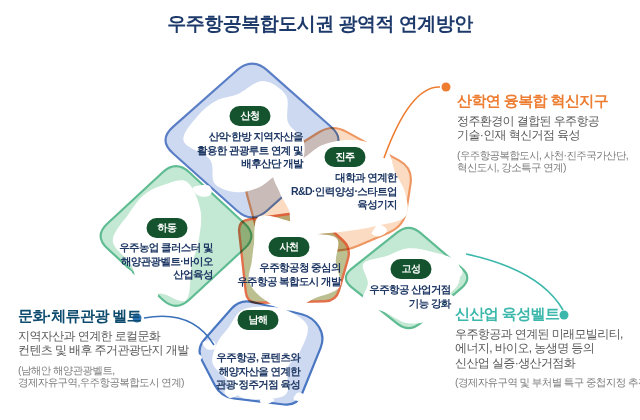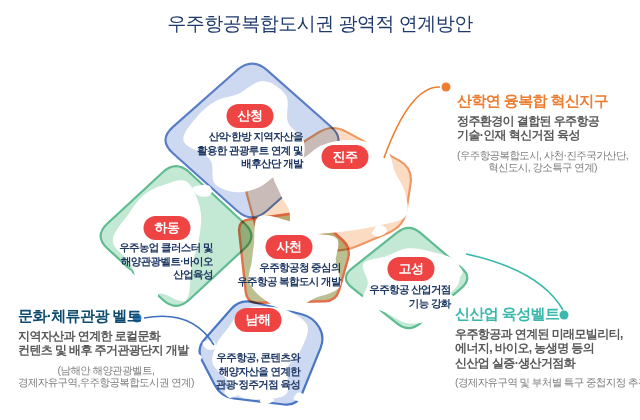--- a/index.html
+++ b/index.html
@@ -4,36 +4,36 @@
 <style>
   html,body{margin:0;padding:0;background:#fff;}
   .stage{
     position:relative;width:640px;height:420px;background:#fff;overflow:hidden;
     font-family:"Liberation Sans","DejaVu Sans",sans-serif;
   }
   .stage svg{position:absolute;left:0;top:0;isolation:isolate;}
   .zone{mix-blend-mode:multiply;}
   .page-title{
     position:absolute;left:0;top:11px;width:100%;text-align:center;
-    font-size:19px;font-weight:400;color:#1e3a6b;letter-spacing:-0.5px;
+    font-size:19px;font-weight:700;color:#1e3a6b;letter-spacing:-0.5px;
   }
   .pill{
     position:absolute;transform:translate(-50%,-50%);
-    background:#ef4444;color:#fff;font-size:13px;font-weight:700;
+    background:#14532d;color:#fff;font-size:10px;font-weight:700;
     padding:3px 11px;border-radius:999px;white-space:nowrap;letter-spacing:-0.5px;
   }
   .region-desc{
     position:absolute;transform:translateX(-50%);
     font-size:10.5px;font-weight:700;color:#1f3864;line-height:1.3;
     text-align:right;white-space:pre-line;letter-spacing:-0.6px;width:max-content;
   }
   .annotation{position:absolute;width:max-content;letter-spacing:-0.6px;}
   .ann-title{font-size:15px;font-weight:800;line-height:1.1;}
-  .ann-body{margin-top:4px;font-size:12px;color:#585858;line-height:1.22;white-space:pre-line;font-weight:700;}
-  .ann-note{margin-top:6px;font-size:10.5px;color:#7e7e7e;line-height:1.2;white-space:pre-line;text-align:center;}
+  .ann-body{margin-top:4px;font-size:12px;color:#585858;line-height:1.22;white-space:pre-line;font-weight:400;}
+  .ann-note{margin-top:6px;font-size:10.5px;color:#7e7e7e;line-height:1.2;white-space:pre-line;}
   .ann-orange .ann-title{color:#ed7d31;}
   .ann-blue   .ann-title{color:#0c4a6e;}
   .ann-teal   .ann-title{color:#3bb8ab;}
 </style>
 </head>
 <body>
 
 <div class="stage">
 
   <div class="page-title">우주항공복합도시권 광역적 연계방안</div>
@@ -84,20 +84,23 @@
   <div class="pill" style="left:250px;top:116px">산청</div>
   <div class="pill" style="left:345px;top:157px">진주</div>
   <div class="pill" style="left:167px;top:228px">하동</div>
   <div class="pill" style="left:289px;top:247px">사천</div>
   <div class="pill" style="left:411px;top:269px">고성</div>
   <div class="pill" style="left:258px;top:320px">남해</div>
 
   <div class="region-desc" style="left:250px;top:130px">산악·한방 지역자산을
 활용한 관광루트 연계 및
 배후산단 개발</div>
+  <div class="region-desc" style="left:344px;top:171px">대학과 연계한
+R&amp;D·인력양성·스타트업
+육성기지</div>
   <div class="region-desc" style="left:166px;top:241px">우주농업 클러스터 및
 해양관광벨트·바이오
 산업육성</div>
   <div class="region-desc" style="left:410px;top:283px">우주항공 산업거점
 기능 강화</div>
   <div class="region-desc" style="left:289px;top:261px">우주항공청 중심의
 우주항공 복합도시 개발</div>
   <div class="region-desc" style="left:258px;top:351px">우주항공, 콘텐츠와
 해양자산을 연계한
 관광·정주거점 육성</div>
@@ -108,21 +111,21 @@
 기술·인재 혁신거점 육성</div>
     <div class="ann-note">(우주항공복합도시, 사천·진주국가산단,
 혁신도시, 강소특구 연계)</div>
   </div>
 
   <div class="annotation ann-blue" style="left:18px;top:308px">
     <div class="ann-title">문화·체류관광 벨트</div>
     <div class="ann-body">지역자산과 연계한 로컬문화
 컨텐츠 및 배후 주거관광단지 개발</div>
     <div class="ann-note">(남해안 해양관광벨트,
-경제자유구역,우주항공복합도시권 연계)</div>
+경제자유구역,우주항공복합도시 연계)</div>
   </div>
 
   <div class="annotation ann-teal" style="left:455px;top:306px">
     <div class="ann-title">신산업 육성벨트</div>
     <div class="ann-body">우주항공과 연계된 미래모빌리티,
 에너지, 바이오, 농생명 등의
 신산업 실증·생산거점화</div>
     <div class="ann-note">(경제자유구역 및 부처별 특구 중첩지정 추진)</div>
   </div>
 

